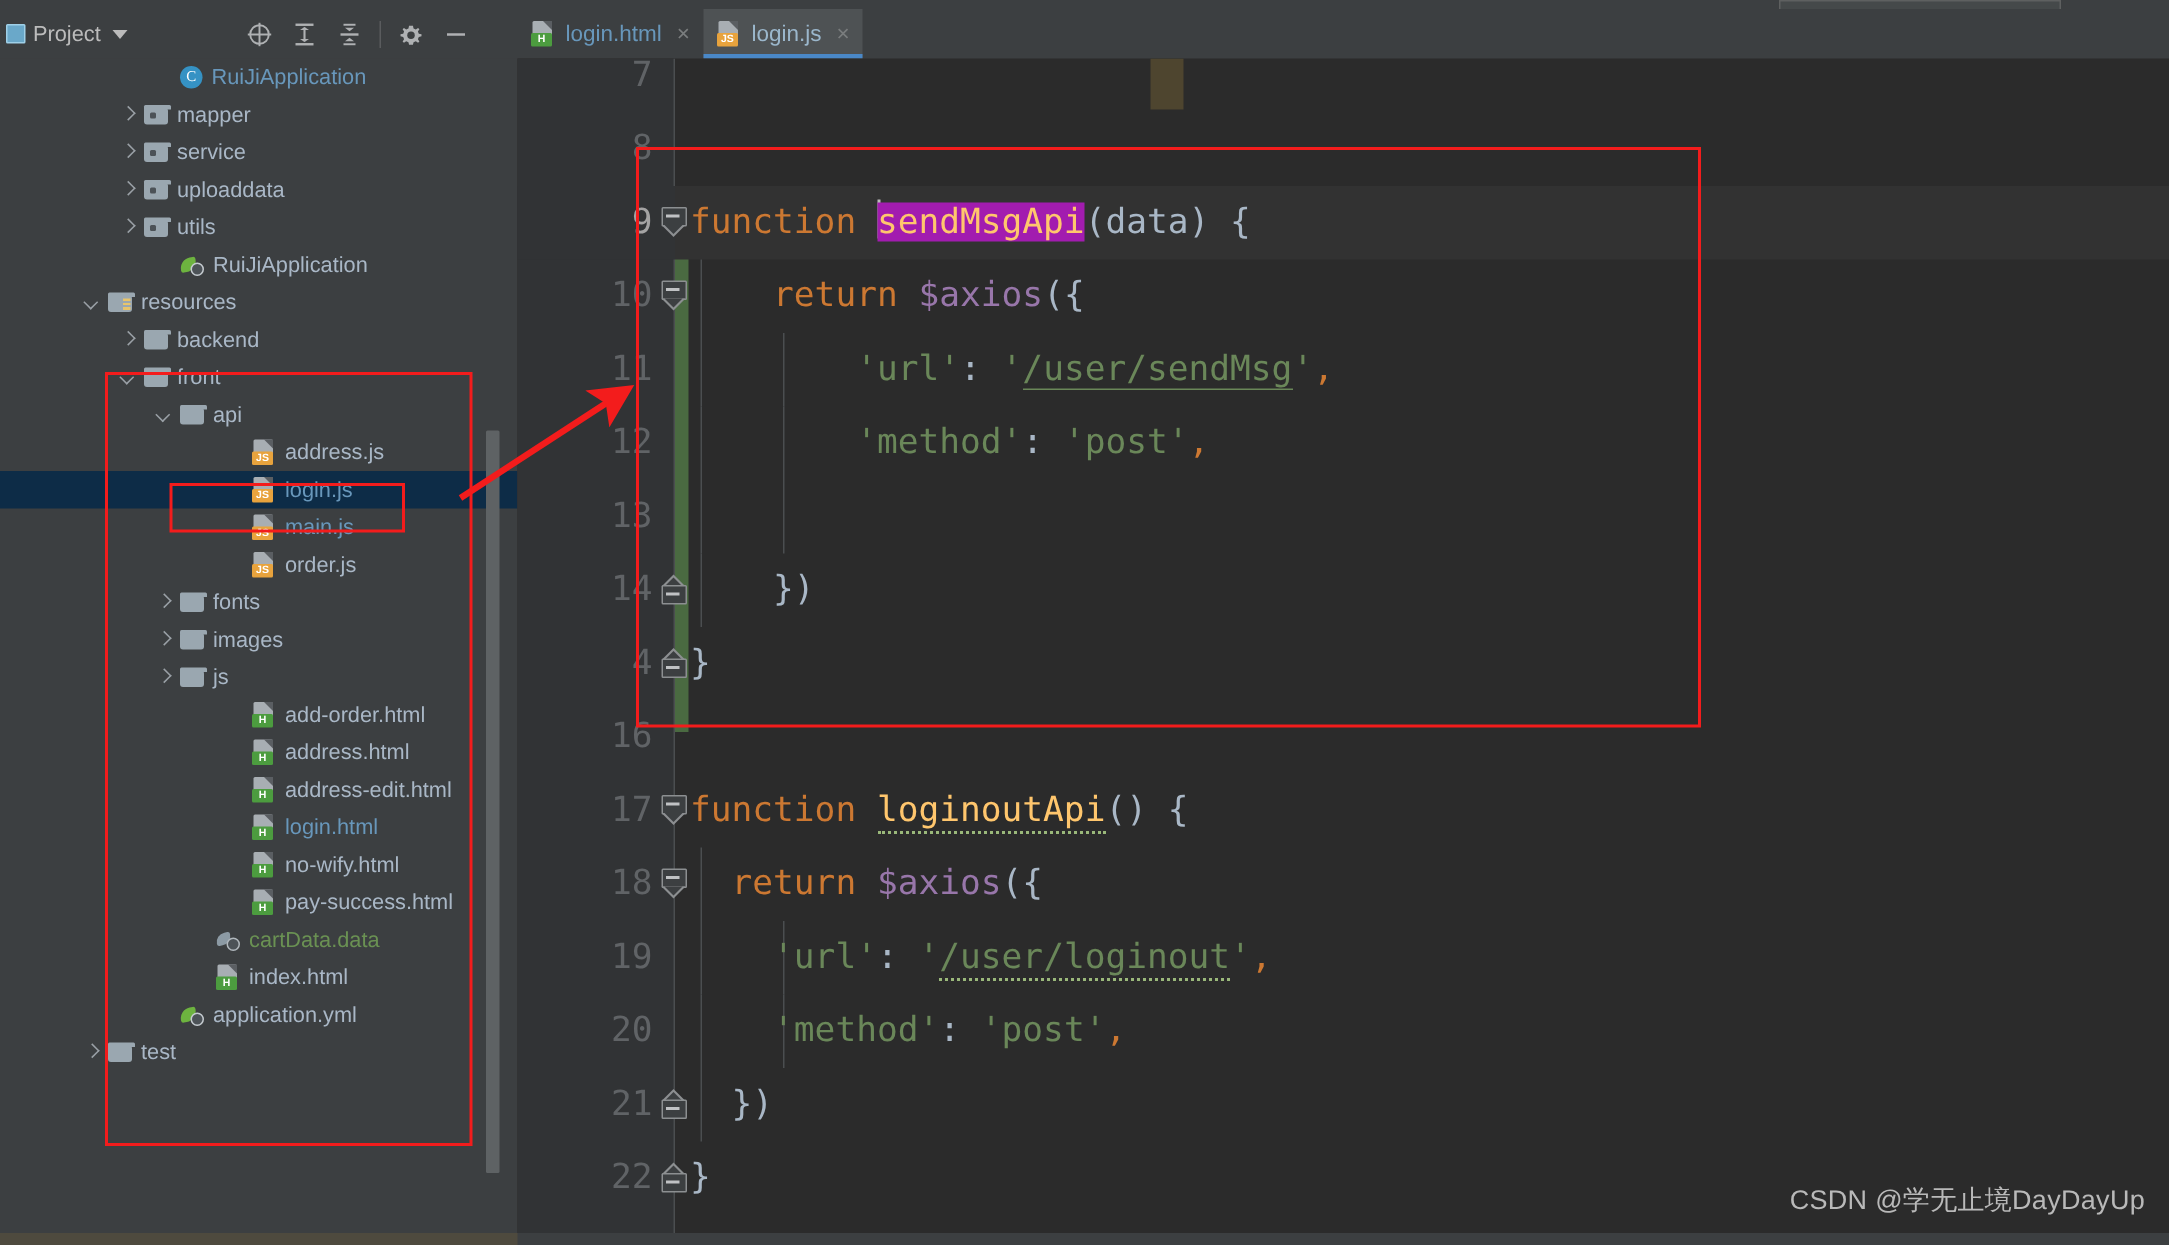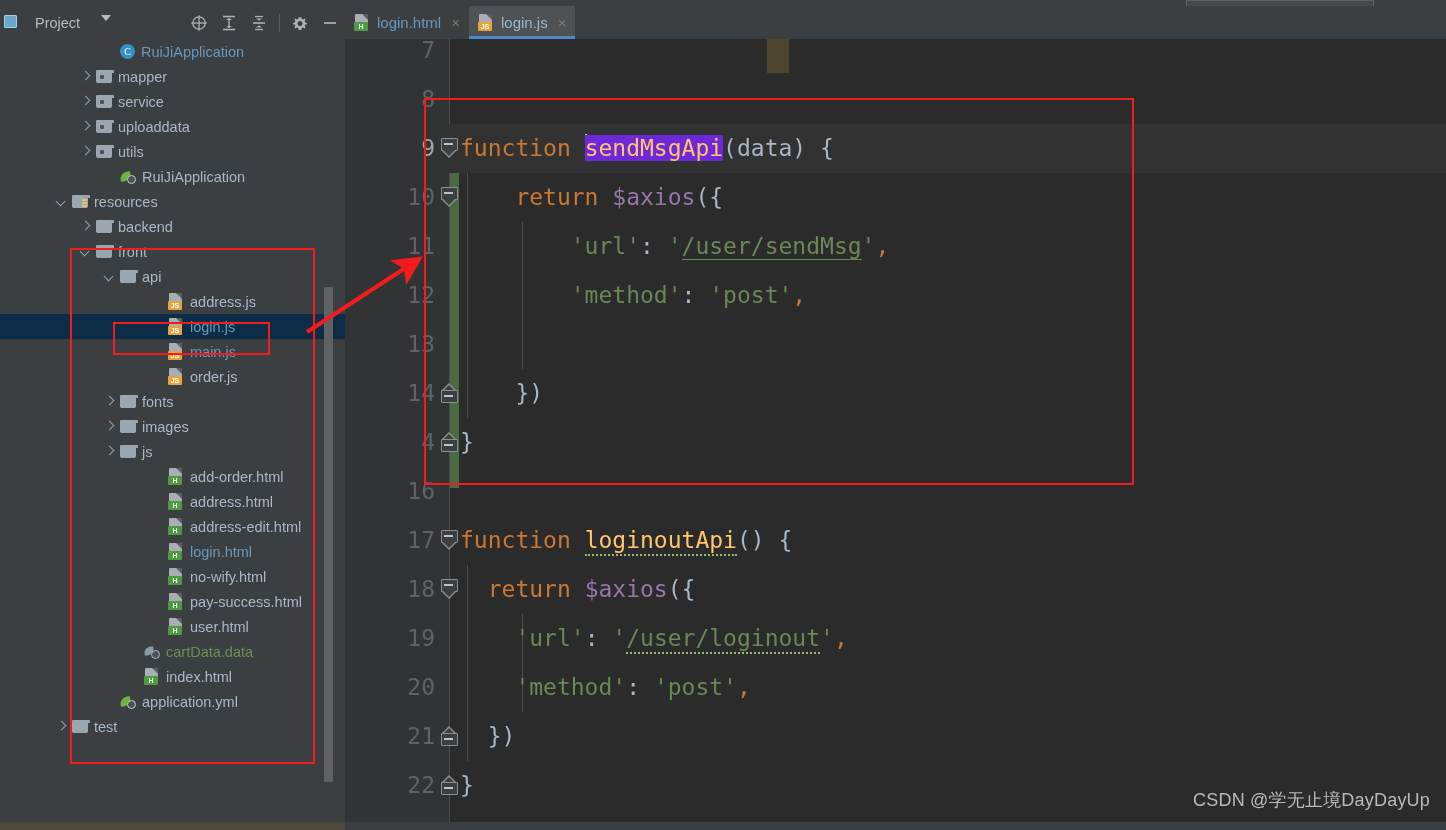--- a/index.html
+++ b/index.html
@@ -17,21 +17,21 @@
     position:absolute; left:1186px; top:0px; width:188px; height:6px;
     background:#45494A; border:1px solid #5E6060; border-bottom:none;
   }
 
   
   .toolbar {
     position:absolute; left:0; top:6px; width:1446px; height:33px;
     background:#3C3F41; display:flex; align-items:center;
   }
   .proj-label {
-    display:flex; gap:18px;
+    display:flex; align-items:center; gap:5px;
     margin-left:4px; color:#BBBBBB; font-size:14.5px;
   }
   .proj-square {
     width:13px; height:13px; background:#6AA8C9; border:1px solid #9FD0E8; border-radius:1px;
   }
   .caret-down {
     width:0;height:0;border-left:5px solid transparent;border-right:5px solid transparent;
     border-top:6px solid #BBBBBB; margin-left:3px;
   }
   .tb-icons { display:flex; align-items:center; gap:0px; margin-left:73px; }
@@ -196,21 +196,21 @@
 
   
   .indent { position:absolute; width:1px; background:#4B4E50; }
 
   
   .kw   { color:#CC7832; }
   .fn   { color:#FFC66D; }
   .pln  { color:#A9B7C6; }
   .str  { color:#6A8759; }
   .var  { color:#9876AA; }
-  .hl-ident { background:#6d28d9; }
+  .hl-ident { background:#a21caf; }
   .ulink { border-bottom:1px solid #6A8759; }
   .squig {
     border-bottom:2px dotted #9AB87A; padding-bottom:1px;
   }
   .caret { display:inline-block; width:2px; height:26px; background:#BBBBBB; vertical-align:-4px; margin-right:-2px;}
 
   
   .anno-box { position:absolute; border:2px solid #F31C1C; pointer-events:none; }
   .anno-arrow { position:absolute; pointer-events:none; }
 
@@ -517,30 +517,20 @@
           <span style="display: inline-block; flex: 0 0 auto; width: 152px;"></span>
           <span class="arrow none"></span>
           <span class="ficon" style="margin-right: 6px;">
             <span class="sheet"></span>
             <span class="fold"></span>
             <span class="badge badge-h">H</span>
           </span>
           <span class="lbl-html">pay-success.html</span>
         </div>
         <div class="row">
-          <span style="display: inline-block; flex: 0 0 auto; width: 152px;"></span>
-          <span class="arrow none"></span>
-          <span class="ficon" style="margin-right: 6px;">
-            <span class="sheet"></span>
-            <span class="fold"></span>
-            <span class="badge badge-h">H</span>
-          </span>
-          <span class="lbl-html">user.html</span>
-        </div>
-        <div class="row">
           <span style="display: inline-block; flex: 0 0 auto; width: 128px;"></span>
           <span class="arrow none"></span>
           <span class="json-icon">
             <span class="leaf"></span>
             <span class="dot"></span>
           </span>
           <span class="lbl-green">cartData.data</span>
         </div>
         <div class="row">
           <span style="display: inline-block; flex: 0 0 auto; width: 128px;"></span>

